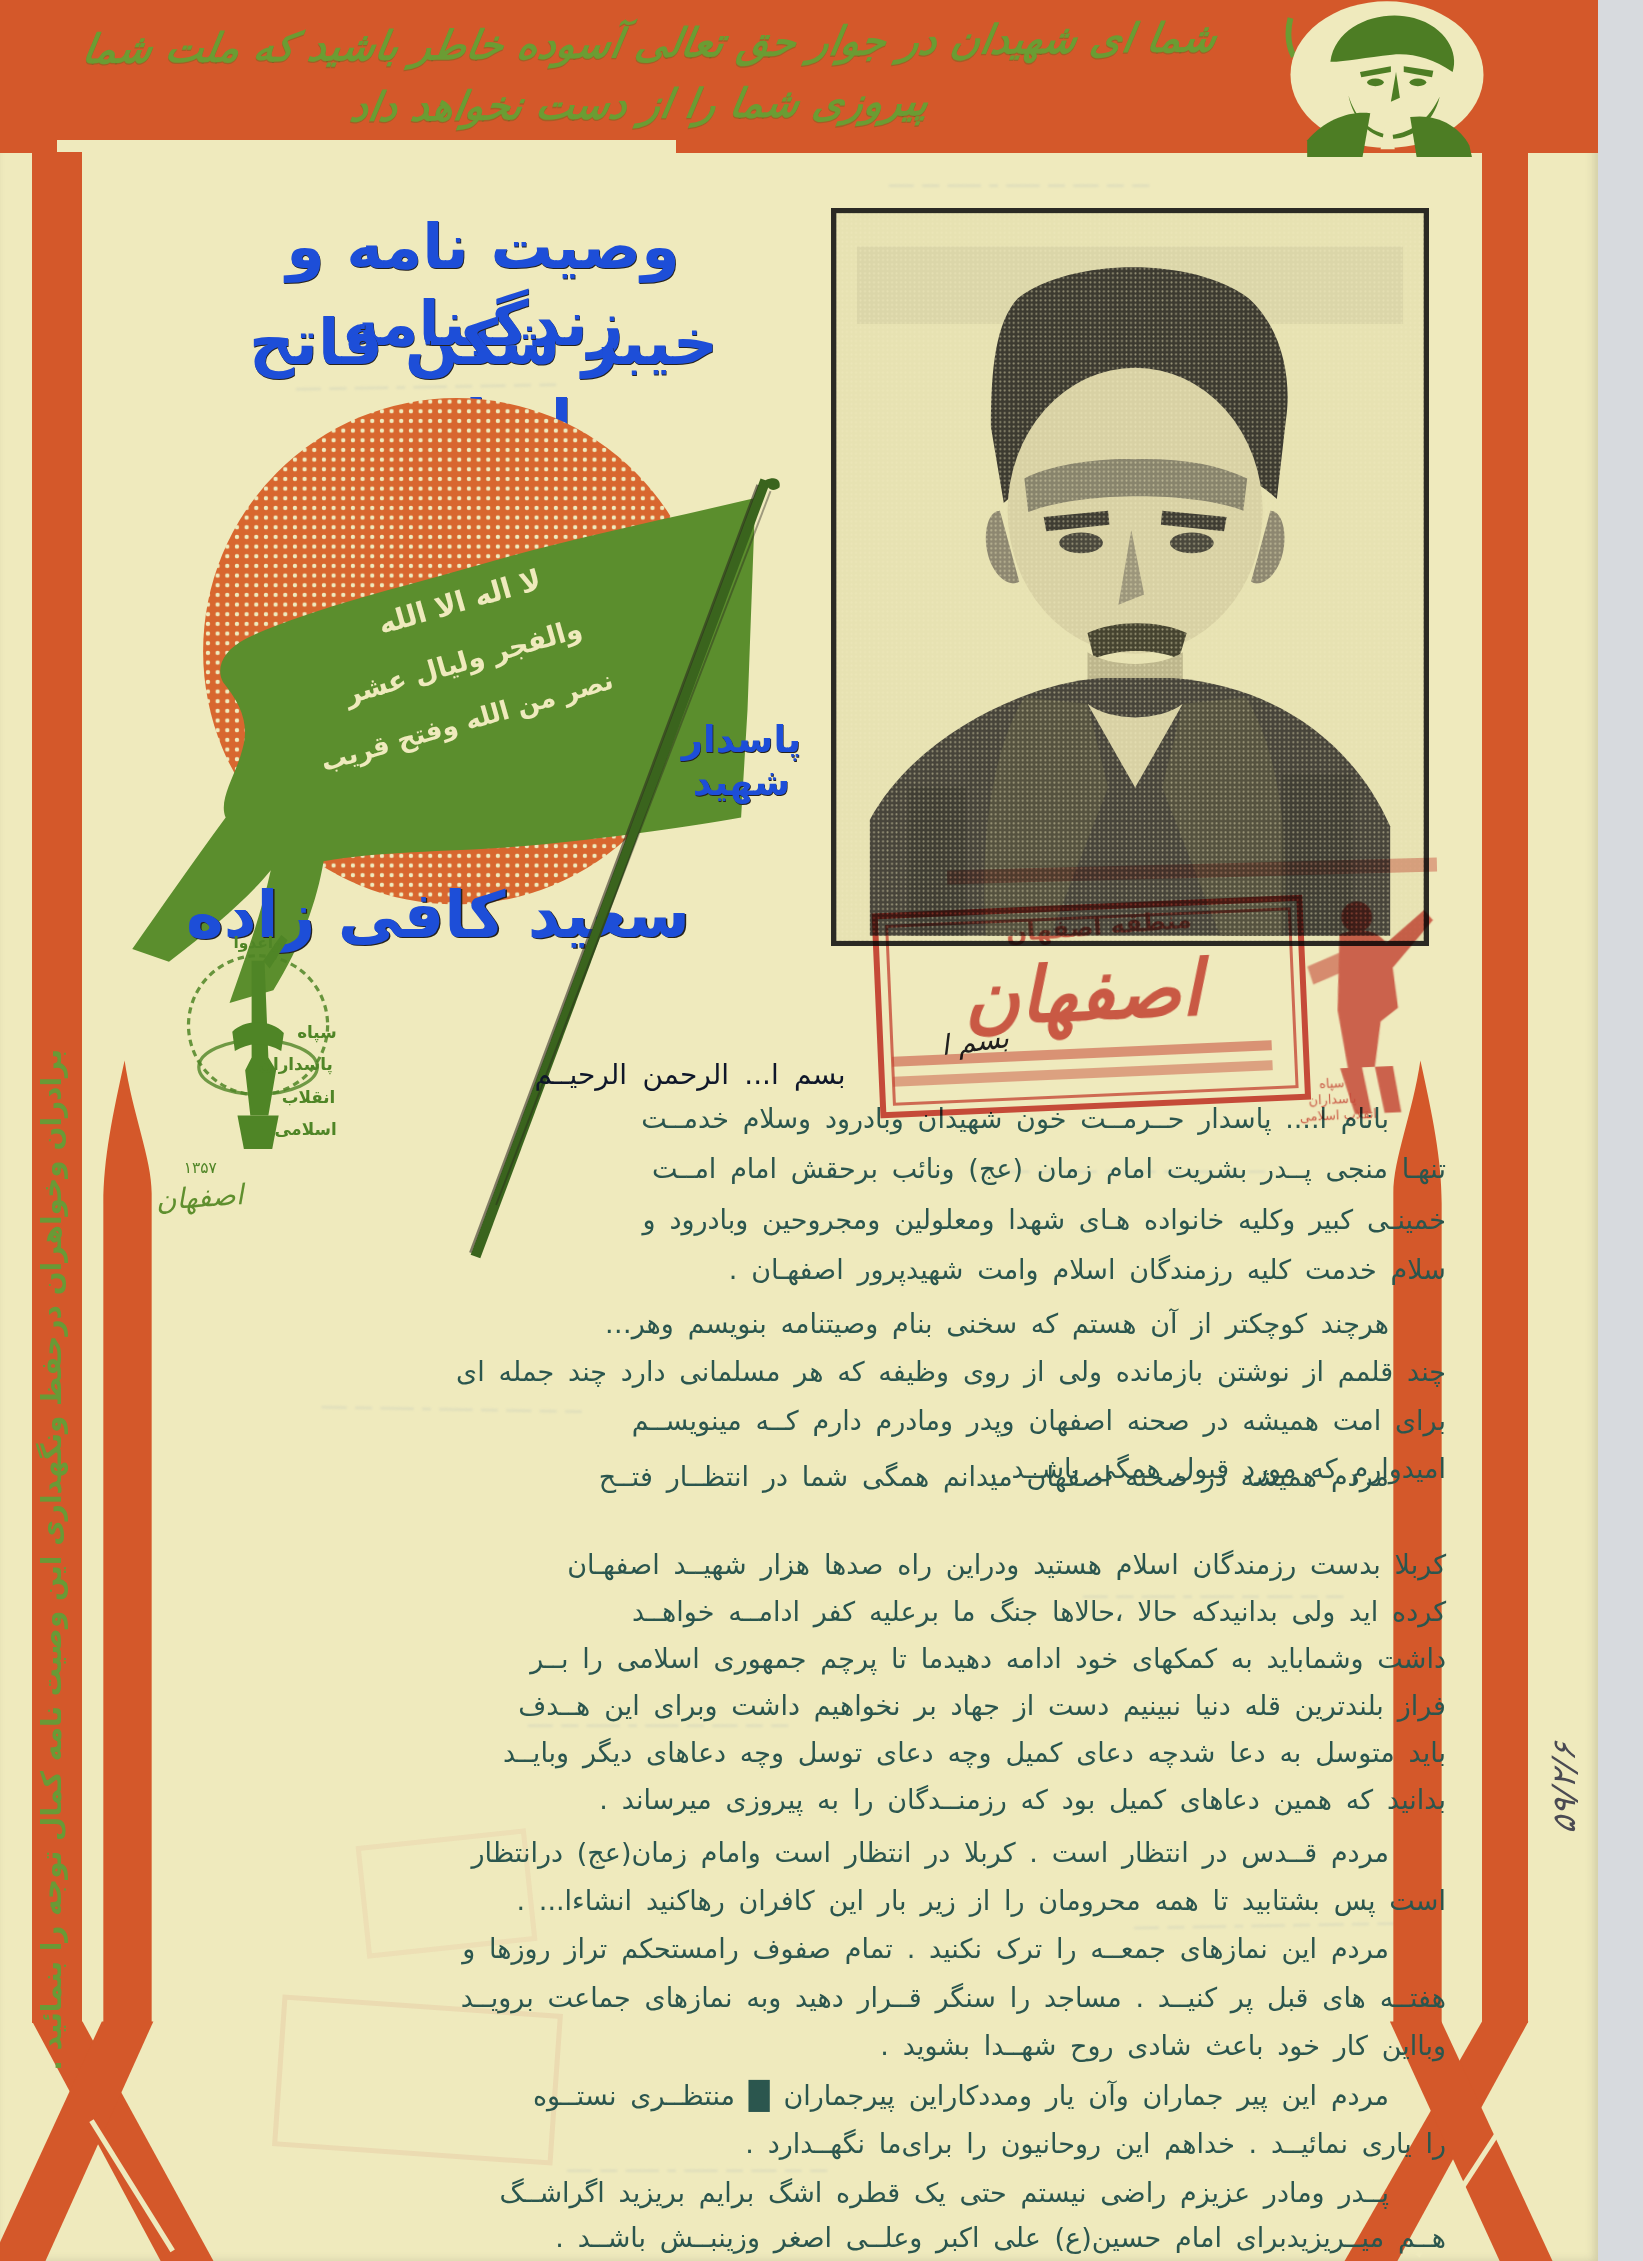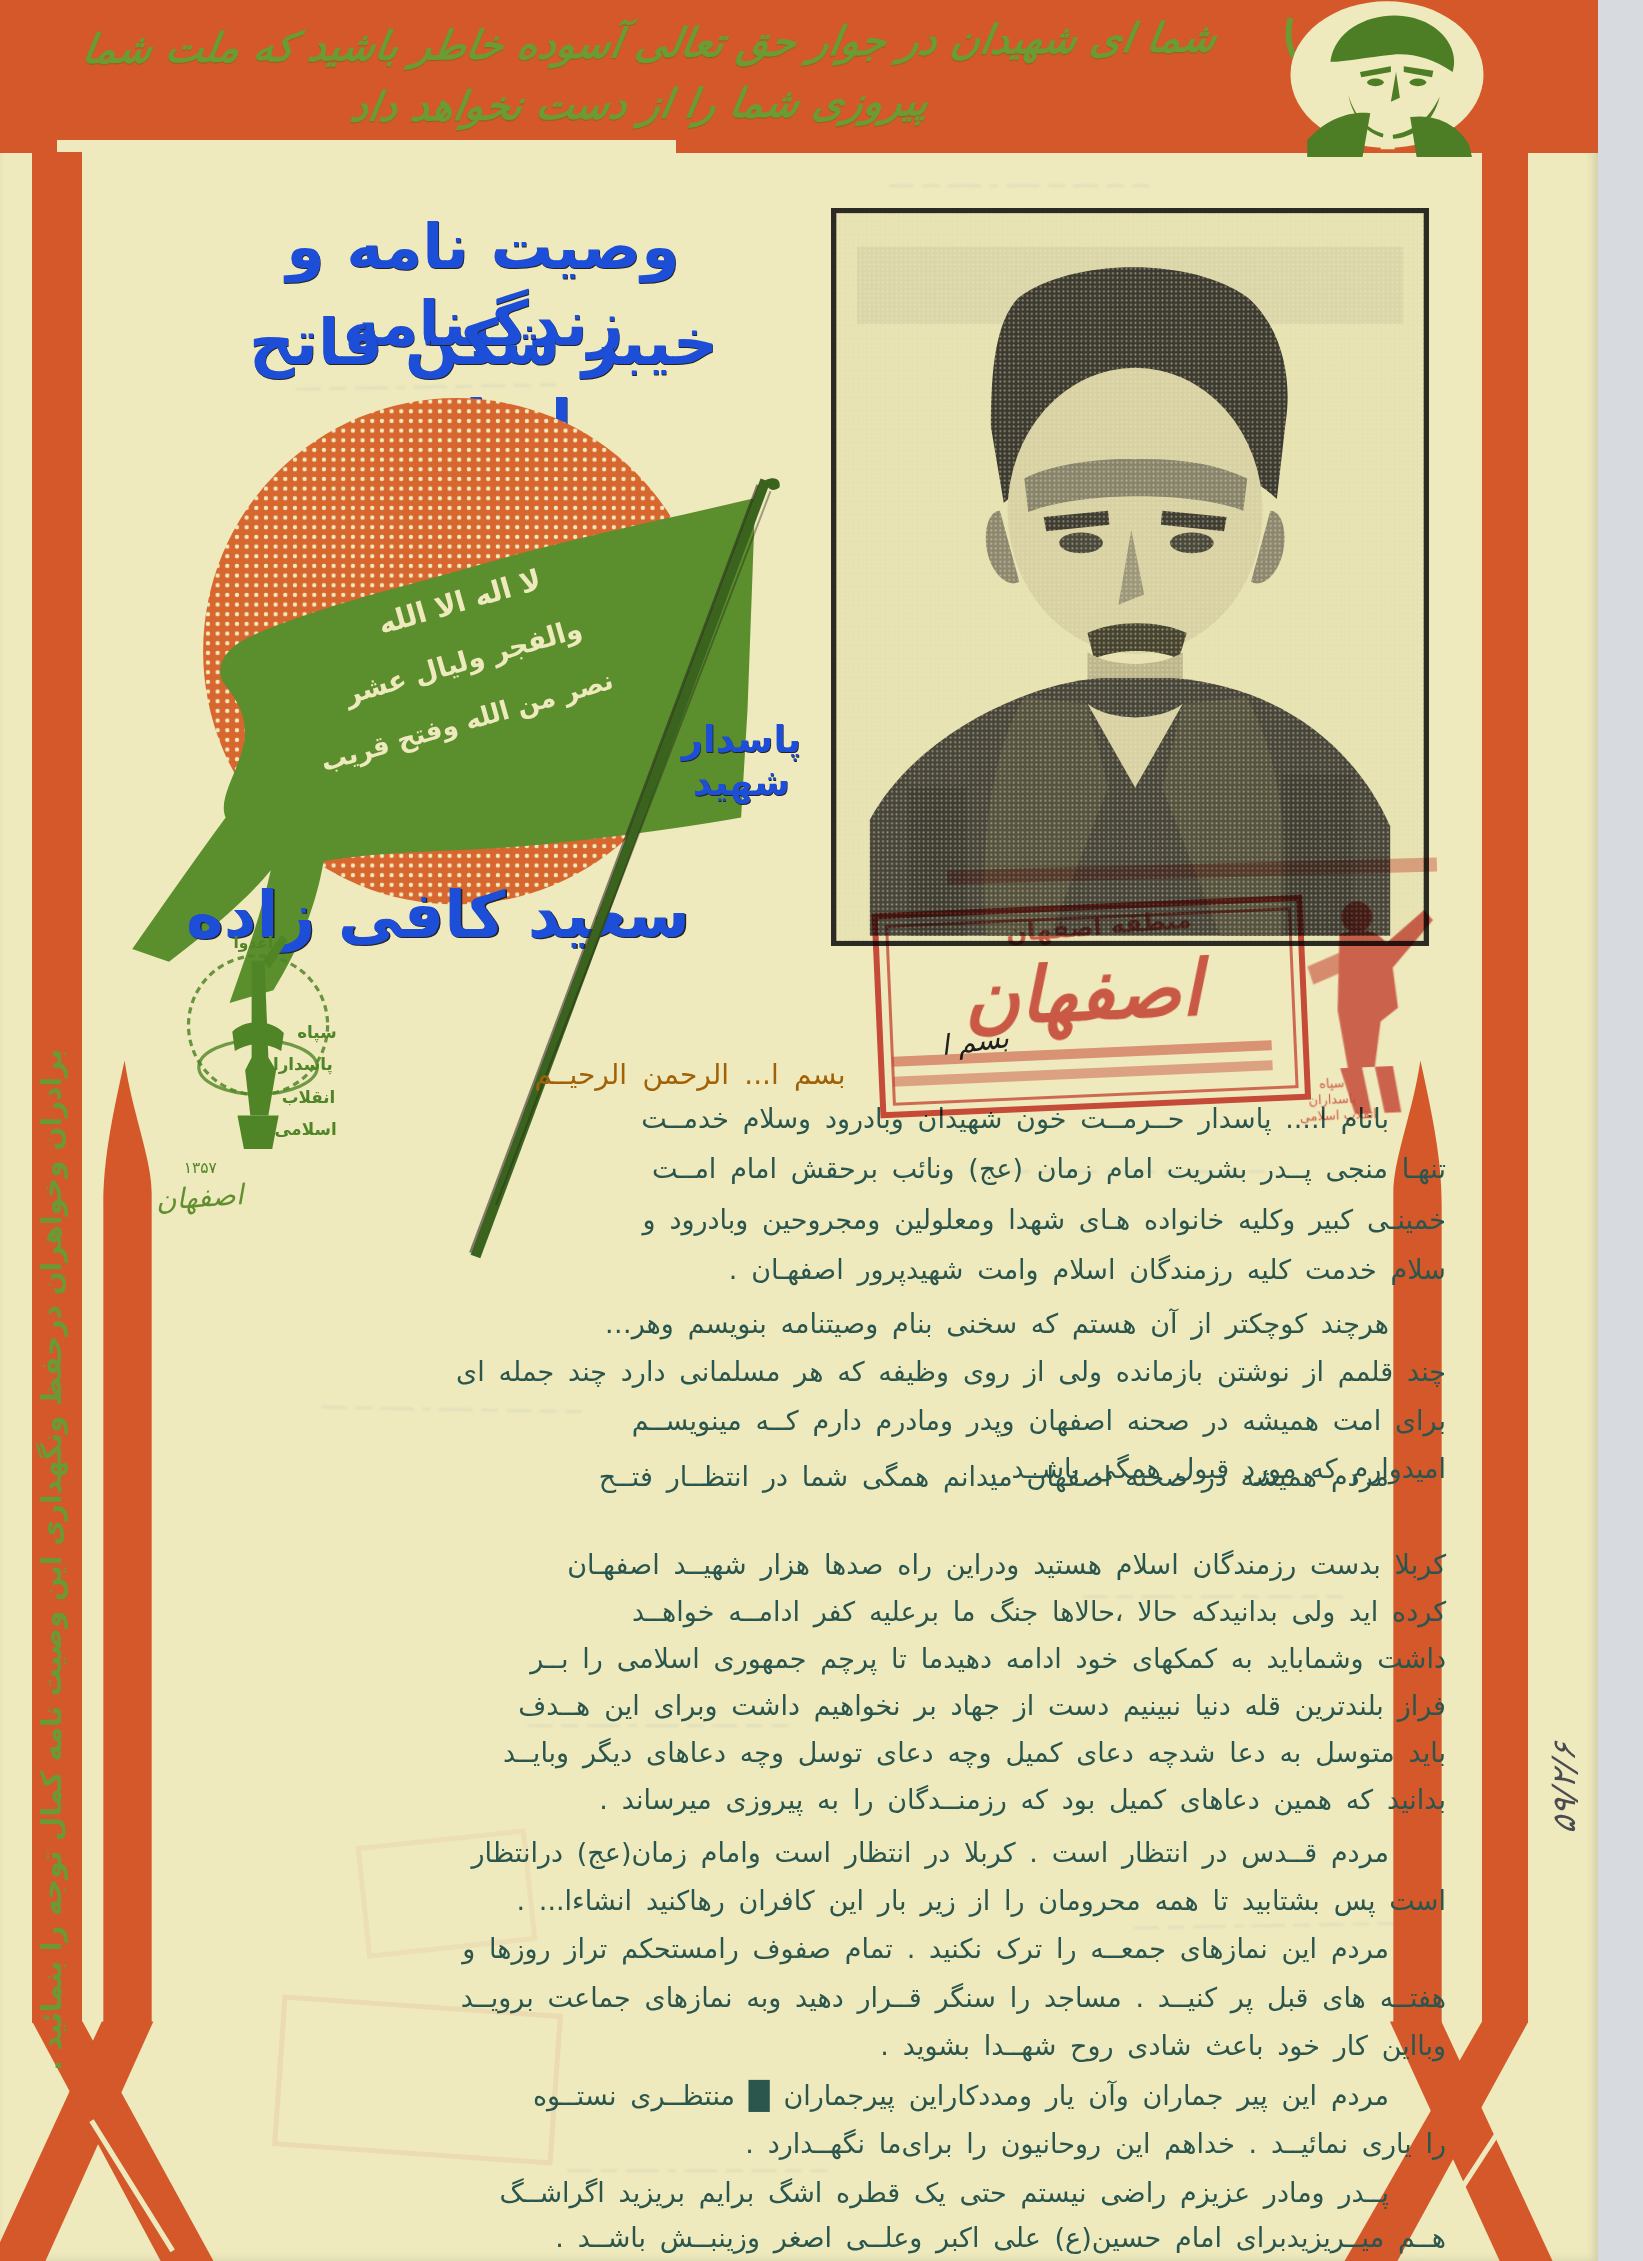--- a/index.html
+++ b/index.html
@@ -29,21 +29,21 @@
   #title1{left:151px;top:208px;width:664px;font-size:62px;line-height:77px;letter-spacing:1.3px;text-shadow:0.6px 0.6px 0 #26221c;}
   #title2{left:174px;top:302px;width:619px;font-size:63px;line-height:81px;letter-spacing:1.3px;text-shadow:0.6px 0.6px 0 #26221c;}
   #role{left:632px;top:718px;width:219px;font-size:37px;text-shadow:0.6px 0.6px 0 #26221c;}
   #name{left:151px;top:878px;width:574px;font-size:64px;letter-spacing:2.6px;text-shadow:1.3px 0.6px 0 #26221c;}
   
   .bl{left:148px;width:1298px;height:41px;color:#2b564e;font-size:27px;
       direction:rtl;text-align:right;white-space:nowrap;overflow:visible;
       letter-spacing:0.6px;word-spacing:5.2px;}
   .bl.i{padding-left:58px;box-sizing:border-box;}
   .bl.i::before{content:"";display:inline-block;width:57px;}
-  #bismillah{left:445px;top:1058px;width:490px;height:39px;color:#a16207;
+  #bismillah{left:445px;top:1058px;width:490px;height:39px;color:#0f172a;
       font-size:28px;direction:rtl;text-align:center;word-spacing:6.4px;}
   #clipped-line{left:419px;top:2253px;width:838px;height:8.4px;overflow:hidden;
       color:#2b564e;font-size:27px;direction:rtl;text-align:center;}
   
   #left-note{left:35px;top:2228px;width:1179px;height:31px;
     transform-origin:0 0;transform:rotate(-90deg);
     color:#699a36;font-size:28px;font-weight:700;letter-spacing:1.9px;
     direction:rtl;white-space:nowrap;}
   #right-date{left:1545px;top:1940px;width:200px;height:34px;
     transform-origin:0 0;transform:rotate(-90deg) skewX(-8deg);

